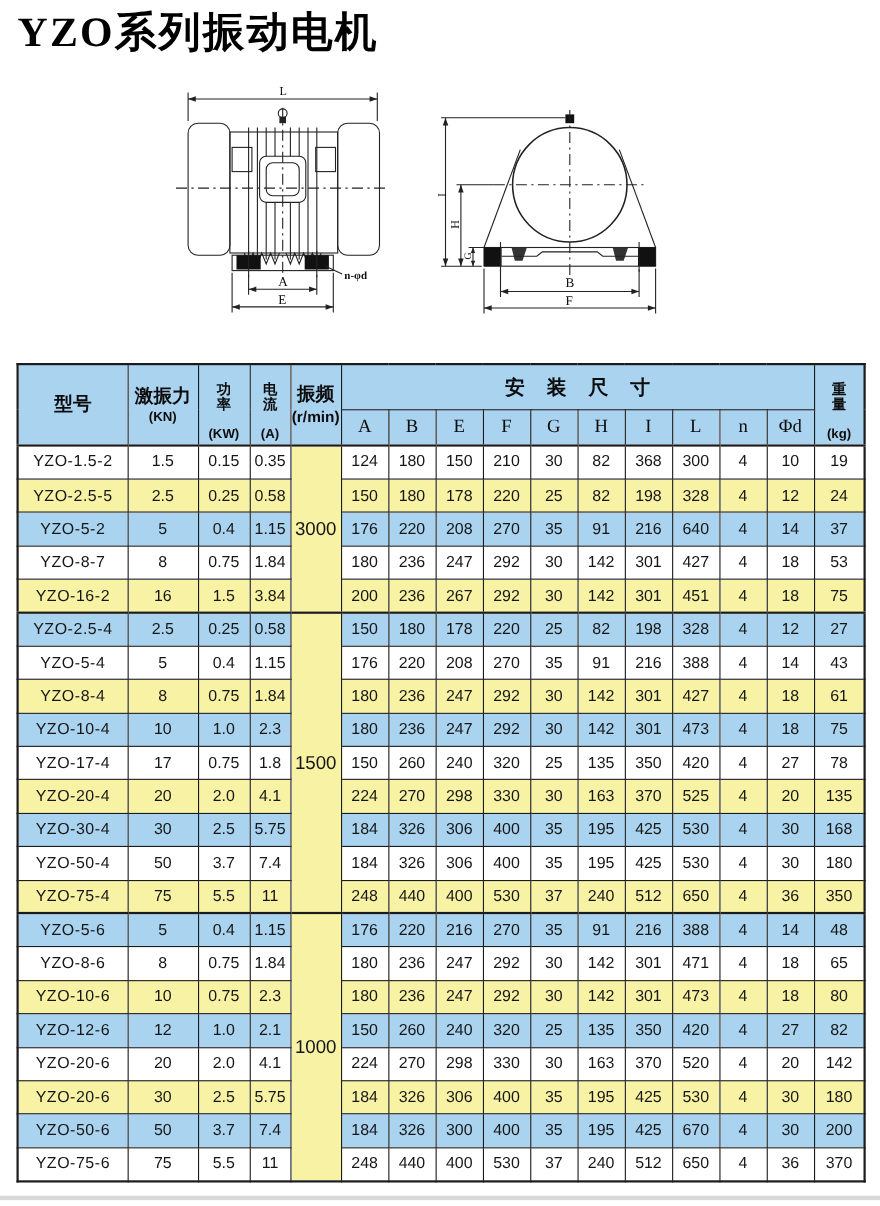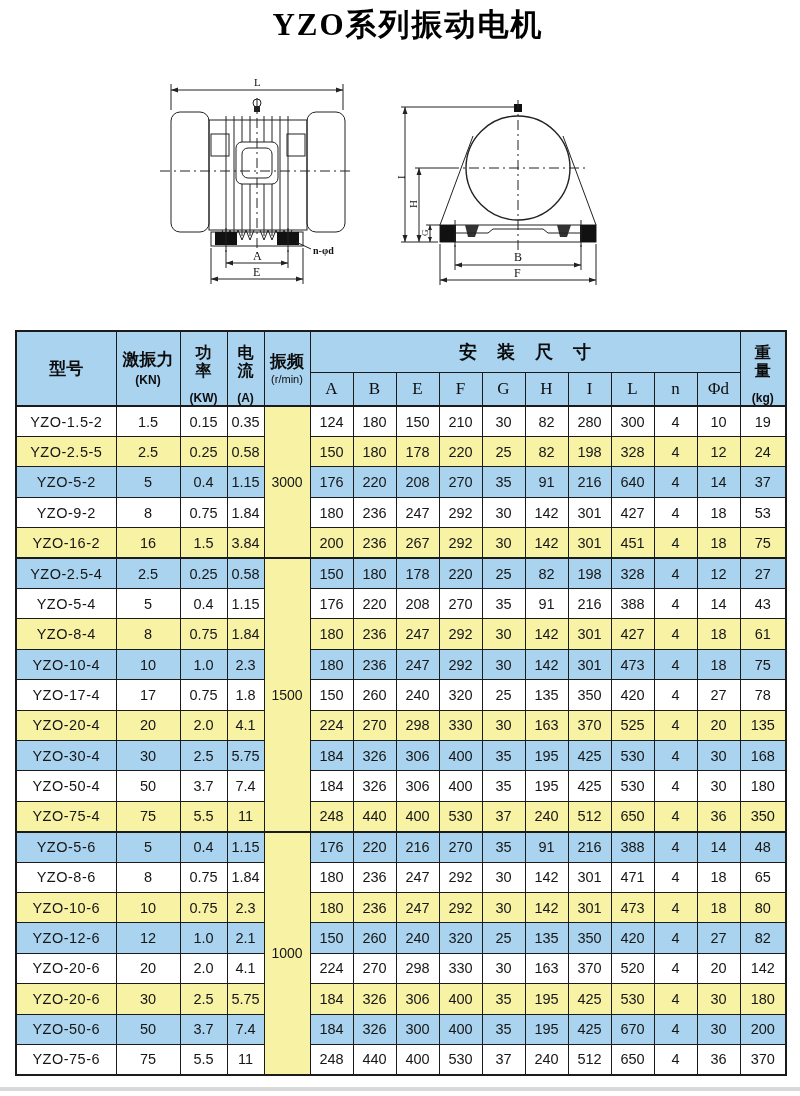--- a/index.html
+++ b/index.html
@@ -7,54 +7,54 @@
     --yellow:#f8f2a4;
     --white:#ffffff;
     --border:#1b1b1b;
     --ink:#161616;
   }
   *{box-sizing:border-box;margin:0;padding:0;}
   body{background:#fff;font-family:"Liberation Sans",sans-serif;color:var(--ink);}
   .page{position:relative;width:800px;height:1096px;background:#fff;overflow:hidden;}
   .title{
     position:absolute;top:4px;left:0;width:100%;
-    text-align:center;font-family:"Liberation Serif",serif;
-    font-weight:bold;font-size:31px;letter-spacing:2px;color:#000;padding-left:16px;
+    font-family:"Liberation Serif",serif;
+    font-weight:bold;font-size:38px;letter-spacing:2px;color:#000;padding-left:16px;
   }
   .drawings{position:absolute;top:70px;left:148px;width:500px;height:240px;}
   .svg-left{position:absolute;left:0;top:0;}
   .svg-right{position:absolute;left:245px;top:10px;}
   svg text{font-family:"Liberation Serif",serif;fill:#111;}
   .spec-table{
     position:absolute;left:15px;top:330px;width:770px;
     border-collapse:collapse;table-layout:fixed;
     font-family:"Liberation Sans",sans-serif;
   }
   .spec-table th,.spec-table td{
     border:1px solid var(--border);
     text-align:center;vertical-align:middle;
     padding:0;overflow:hidden;
   }
   .spec-table{border:2px solid var(--border);}
   thead th{background:var(--blue);font-weight:bold;color:#0c0c0c;}
   .h-main{font-size:17px;line-height:1.15;}
-  .h-narrow{font-size:16px;line-height:1.1;max-width:1.25em;margin:12px auto;word-break:break-all;}
+  .h-narrow{font-size:13px;line-height:1.1;max-width:1.25em;margin:12px auto;word-break:break-all;}
   .h-unit{font-size:12px;font-weight:bold;margin-top:3px;}
-  .h-unit-sm{font-size:11px;font-weight:normal;margin-top:2px;}
+  .h-unit-sm{font-size:14px;font-weight:bold;margin-top:2px;}
   .h-mount{font-size:18px;letter-spacing:20px;padding-left:20px;}
   .h-dims{font-family:"Liberation Serif",serif;font-size:17px;font-weight:normal;}
   .r1{height:41px;}
   .r2{height:33px;}
   tbody tr{height:30.4px;}
   tbody td{font-size:14.5px;background:#fff;}
   .c-model{font-size:14.5px;letter-spacing:0.5px;margin-top:24px;}
   .row-white td{background:var(--white);}
   .row-yellow td{background:var(--yellow);}
   .row-blue td{background:var(--blue);}
-  .c-freq{background:var(--yellow) !important;font-size:14px;margin-left:36px;}
+  .c-freq{background:var(--yellow) !important;font-size:17px;margin-left:36px;}
   tr.group-start td{border-top:2px solid var(--border);}
   .bottom-rule{
     position:absolute;left:0;top:1087px;width:800px;height:4px;
     background:#d9d9d9;
   }
 </style>
 </head>
 <body>
 
 <div class="page">
@@ -242,21 +242,21 @@
           <td class="c-num">1.5</td>
           <td class="c-num">0.15</td>
           <td class="c-num">0.35</td>
           <td class="c-freq" rowspan="5">3000</td>
           <td class="c-num">124</td>
           <td class="c-num">180</td>
           <td class="c-num">150</td>
           <td class="c-num">210</td>
           <td class="c-num">30</td>
           <td class="c-num">82</td>
-          <td class="c-num">280</td>
+          <td class="c-num">368</td>
           <td class="c-num">300</td>
           <td class="c-num">4</td>
           <td class="c-num">10</td>
           <td class="c-num">19</td>
         </tr>
         <tr class="row-yellow">
           <td class="c-model">YZO-2.5-5</td>
           <td class="c-num">2.5</td>
           <td class="c-num">0.25</td>
           <td class="c-num">0.58</td>
@@ -283,21 +283,21 @@
           <td class="c-num">270</td>
           <td class="c-num">35</td>
           <td class="c-num">91</td>
           <td class="c-num">216</td>
           <td class="c-num">640</td>
           <td class="c-num">4</td>
           <td class="c-num">14</td>
           <td class="c-num">37</td>
         </tr>
         <tr class="row-white">
-          <td class="c-model">YZO-9-2</td>
+          <td class="c-model">YZO-8-7</td>
           <td class="c-num">8</td>
           <td class="c-num">0.75</td>
           <td class="c-num">1.84</td>
           <td class="c-num">180</td>
           <td class="c-num">236</td>
           <td class="c-num">247</td>
           <td class="c-num">292</td>
           <td class="c-num">30</td>
           <td class="c-num">142</td>
           <td class="c-num">301</td>

